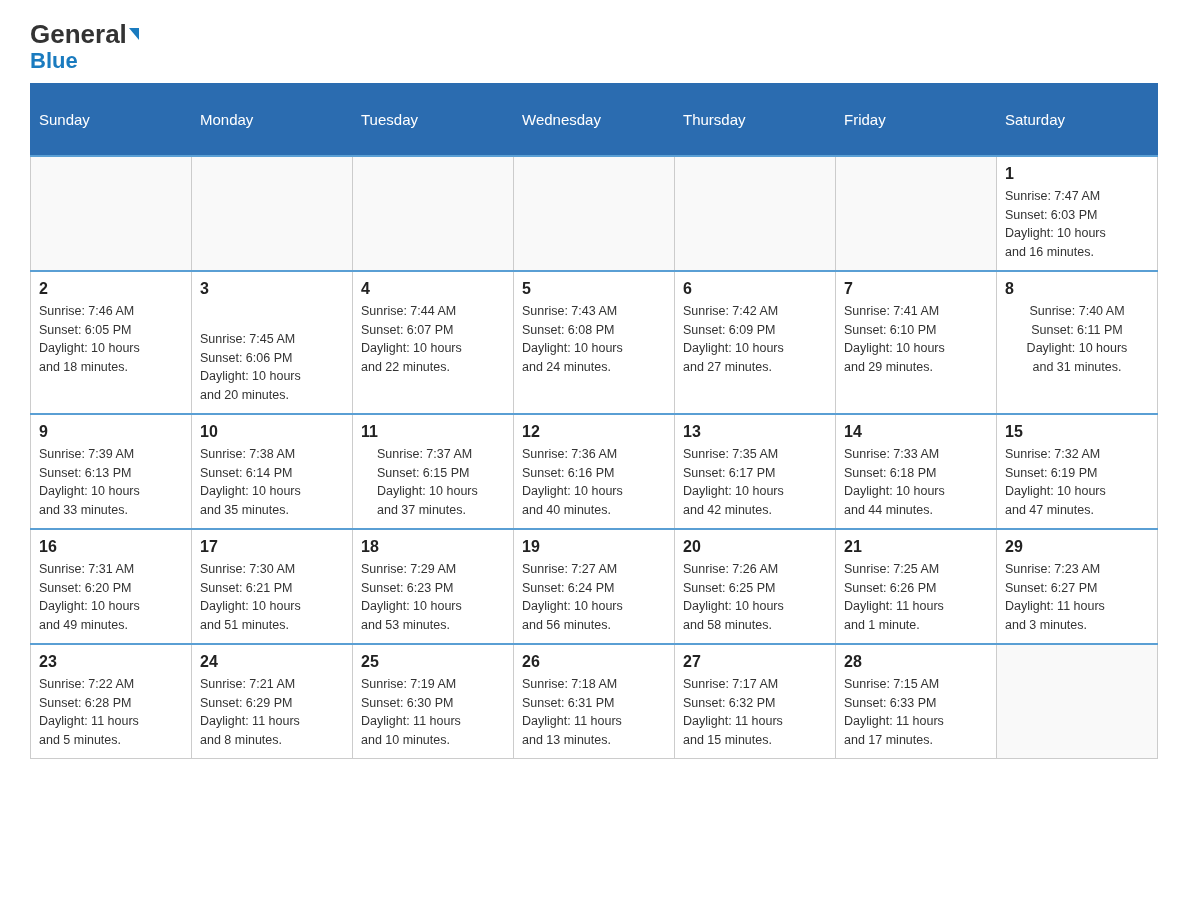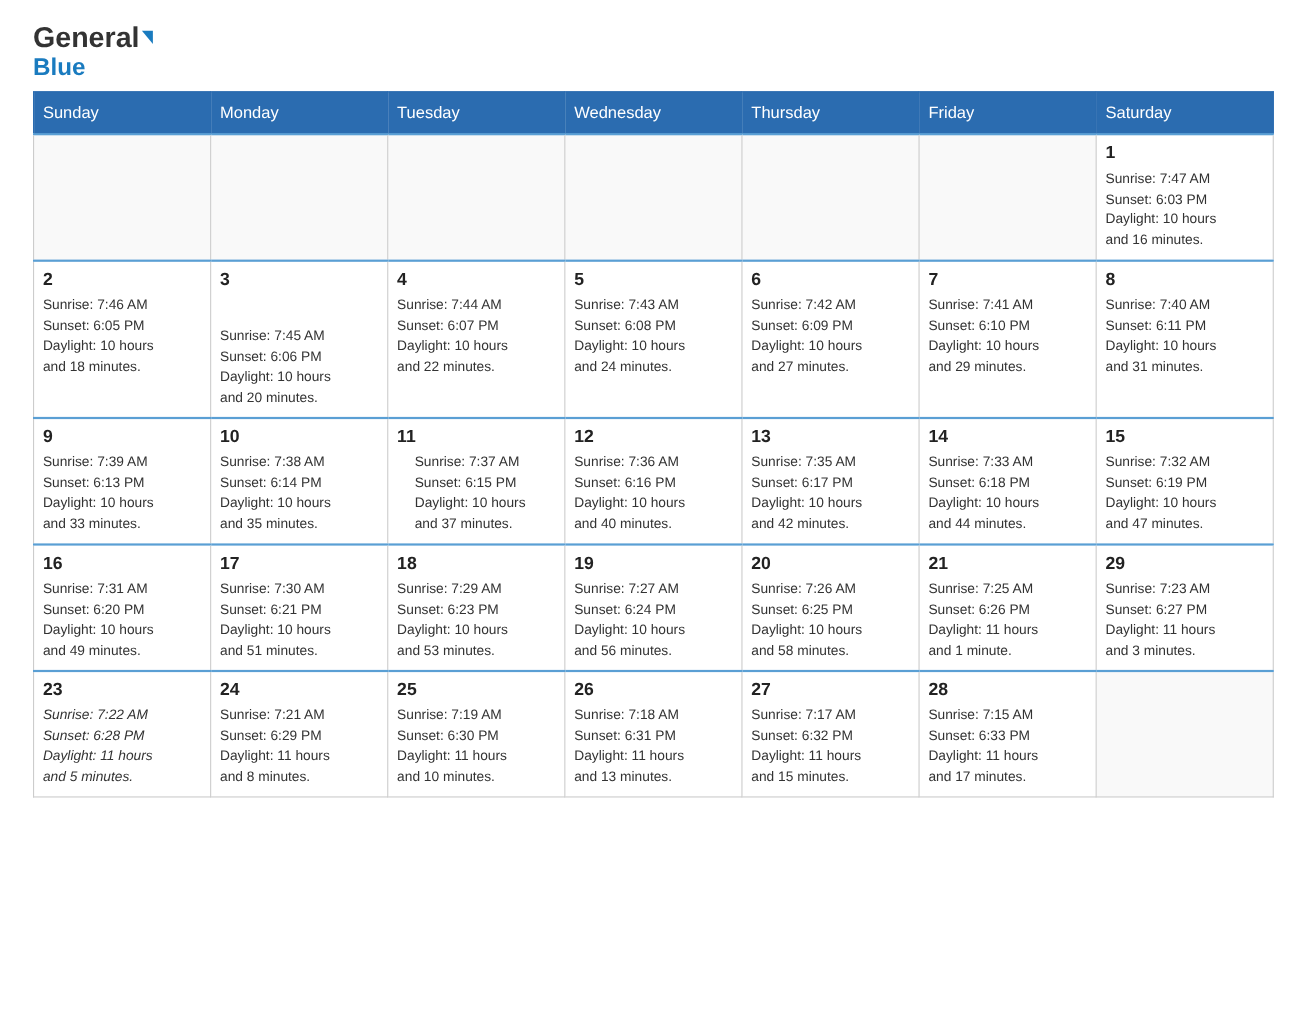--- a/index.html
+++ b/index.html
@@ -61,21 +61,21 @@
       margin-top: 4px;
     }
     .calendar {
       width: 100%;
       border-collapse: collapse;
       margin-top: 10px;
     }
     .calendar th {
       background-color: #2b6cb0;
       color: #fff;
-      padding: 10px 8px;
+      padding: 27px 8px;
       font-size: 15px;
       font-weight: normal;
       text-align: left;
       border: 1px solid #2b6cb0;
     }
     .calendar td {
       vertical-align: top;
       padding: 8px;
       border: 1px solid #ccc;
       width: 14.28%;
@@ -182,21 +182,21 @@
         </td>
         <td>
           <span class="day-number">7</span>
           <div class="day-info" style="white-space: pre-line;">Sunrise: 7:41 AM
 Sunset: 6:10 PM
 Daylight: 10 hours
 and 29 minutes.</div>
         </td>
         <td>
           <span class="day-number">8</span>
-          <div class="day-info" style="white-space: pre-line;">Sunrise: 7:40 AM
+          <div class="day-info" style="white-space: pre-line; text-align: center;">Sunrise: 7:40 AM
 Sunset: 6:11 PM
 Daylight: 10 hours
 and 31 minutes.</div>
         </td>
       </tr>
       <tr class="week-row">
         <td>
           <span class="day-number">9</span>
           <div class="day-info" style="white-space: pre-line;">Sunrise: 7:39 AM
 Sunset: 6:13 PM
@@ -293,21 +293,21 @@
           <span class="day-number">29</span>
           <div class="day-info" style="white-space: pre-line;">Sunrise: 7:23 AM
 Sunset: 6:27 PM
 Daylight: 11 hours
 and 3 minutes.</div>
         </td>
       </tr>
       <tr class="week-row">
         <td>
           <span class="day-number">23</span>
-          <div class="day-info" style="white-space: pre-line; font-style: italic;">Sunrise: 7:22 AM
+          <div class="day-info" style="white-space: pre-line;">Sunrise: 7:22 AM
 Sunset: 6:28 PM
 Daylight: 11 hours
 and 5 minutes.</div>
         </td>
         <td>
           <span class="day-number">24</span>
           <div class="day-info" style="white-space: pre-line;">Sunrise: 7:21 AM
 Sunset: 6:29 PM
 Daylight: 11 hours
 and 8 minutes.</div>

